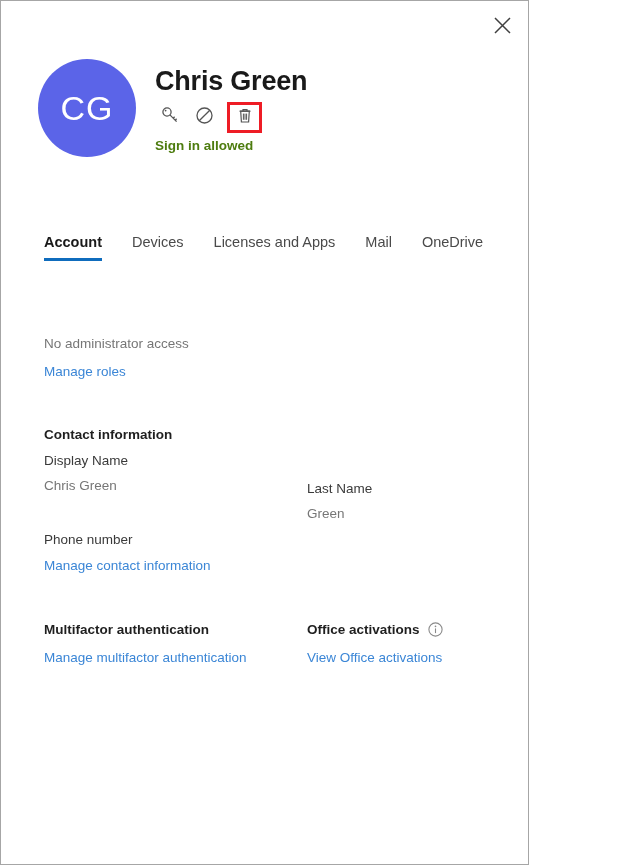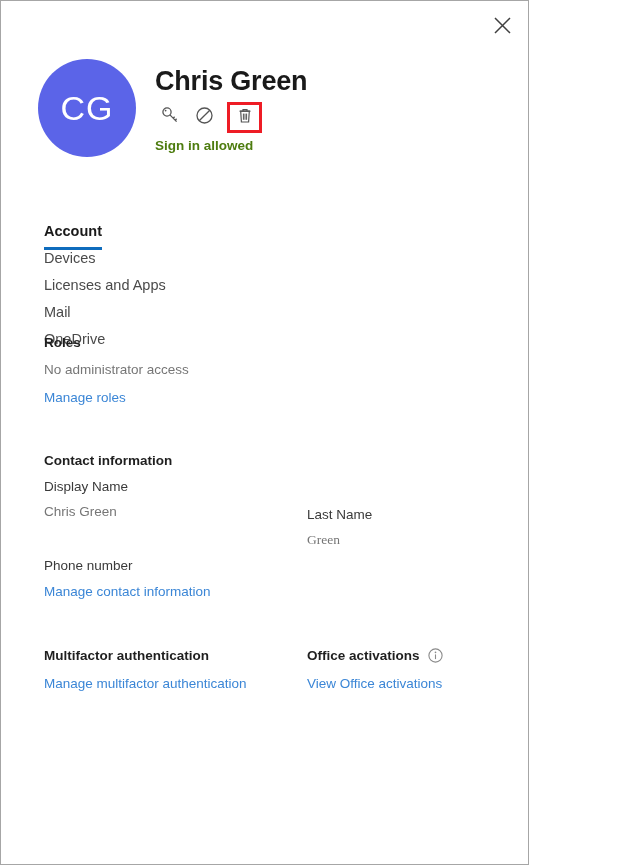--- a/index.html
+++ b/index.html
@@ -98,26 +98,25 @@
   .signin-status {
     margin-top: 5px;
     font-size: 13.5px;
     font-weight: bold;
     color: #4d7c0f;
   }
 
   
   .tabs {
     position: absolute;
-    top: 222px;
+    top: 233px;
     left: 43px;
     right: 20px;
     display: flex;
-    align-items: flex-start;
-    flex-direction: column;
+    align-items: center;
   }
   .tab {
     position: relative;
     font-size: 14.5px;
     color: #4a4a4a;
     padding: 0 0 11px 0;
     margin-right: 30px;
     cursor: pointer;
     white-space: nowrap;
   }
@@ -182,21 +181,21 @@
     text-decoration: none;
     cursor: pointer;
     display: inline-block;
     margin: 0;
   }
 
   .gap-roles { height: 42px; }
   .gap-contact { height: 47px; }
   .gap-office { height: 48px; }
   .row-gap { height: 24px; }
-  .mt6 { margin-top: 6px; font-family: Liberation Serif, serif; }
+  .mt6 { margin-top: 6px; }
 </style>
 </head>
 <body>
 
 <div class="panel">
 
   <button class="close-btn" aria-label="Close">
     <span>
       <svg width="17" height="17" viewBox="0 0 17 17">
         <path d="M1 1 L16 16 M16 1 L1 16" stroke="#404040" stroke-width="1.5" fill="none"></path>
@@ -268,21 +267,20 @@
     </div>
   </div>
 
   <div class="content">
 
 
     <div class="gap-roles"></div>
 
     <div class="section">
       <div class="col">
-        <div class="sec-title">Roles</div>
         <div class="value">No administrator access</div>
         <a class="link">Manage roles</a>
       </div>
     </div>
 
     <div class="gap-contact"></div>
 
     <div class="section">
       <div class="col">
         <div class="sec-title">Contact information</div>

